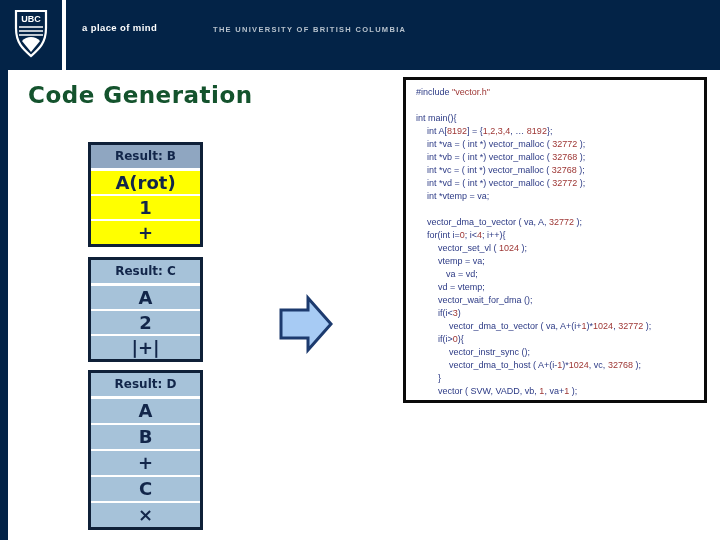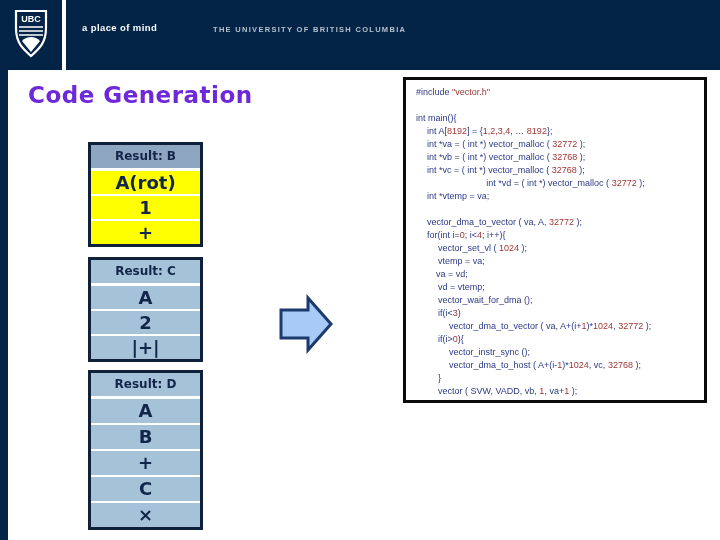--- a/index.html
+++ b/index.html
@@ -10,21 +10,21 @@
   .side-strip{position:absolute;left:0;top:0;width:8px;height:540px;background:#032347;}
   .hblock{position:absolute;top:0;height:70px;background:#032347;}
   .logo-block{left:0;width:62px;}
   .tagline-block{left:66px;width:144px;}
   .uni-block{left:189px;width:531px;margin-left:10px;}
   .crest{position:absolute;left:11px;top:9px;}
   .tagline{position:absolute;left:16px;top:22px;color:#ffffff;font-weight:bold;font-size:9.5px;letter-spacing:0.4px;}
   .uni-name{position:absolute;left:14px;top:25px;color:#b6c1cc;font-weight:bold;font-size:7.5px;letter-spacing:1.3px;}
   .slide-title{
     position:absolute;left:28px;top:82px;margin:0;font-size:23px;font-weight:bold;
-    color:#6d28d9;font-family:"DejaVu Sans",sans-serif;letter-spacing:0.5px;
+    color:#14532d;font-family:"DejaVu Sans",sans-serif;letter-spacing:0.5px;
   }
   .stack{position:absolute;left:88px;width:109px;border:3px solid #0f2038;background:#ffffff;}
   .stack-b{top:142px;}
   .stack-c{top:257px;}
   .stack-d{top:370px;}
   .stack-header{
     height:23px;line-height:23px;text-align:center;font-weight:bold;font-size:12px;
     color:#12264a;border-bottom:3px solid #ffffff;font-family:"DejaVu Sans",sans-serif;
   }
   .stack-b .stack-header{background:#8fa6c1;}
@@ -105,28 +105,28 @@
 
 <div class="code-box">
   <div id="code-lines">
       <div class="code-line" style="padding-left: 10px;"><span class="tok-k">#include </span><span class="tok-n">"vector.h"</span></div>
       <div class="code-line" style="padding-left: 10px;">&nbsp;</div>
       <div class="code-line" style="padding-left: 10px;"><span class="tok-k">int main(){</span></div>
       <div class="code-line" style="padding-left: 21px;"><span class="tok-k">int A[</span><span class="tok-n">8192</span><span class="tok-k">] = {</span><span class="tok-n">1,2,3,4</span><span class="tok-k">, … </span><span class="tok-n">8192</span><span class="tok-k">};</span></div>
       <div class="code-line" style="padding-left: 21px;"><span class="tok-k">int *va = ( int *) vector_malloc ( </span><span class="tok-n">32772</span><span class="tok-k"> );</span></div>
       <div class="code-line" style="padding-left: 21px;"><span class="tok-k">int *vb = ( int *) vector_malloc ( </span><span class="tok-n">32768</span><span class="tok-k"> );</span></div>
       <div class="code-line" style="padding-left: 21px;"><span class="tok-k">int *vc = ( int *) vector_malloc ( </span><span class="tok-n">32768</span><span class="tok-k"> );</span></div>
-      <div class="code-line" style="padding-left: 21px; text-align: center;"><span class="tok-k">int *vd = ( int *) vector_malloc ( </span><span class="tok-n">32772</span><span class="tok-k"> );</span></div>
+      <div class="code-line" style="padding-left: 21px;"><span class="tok-k">int *vd = ( int *) vector_malloc ( </span><span class="tok-n">32772</span><span class="tok-k"> );</span></div>
       <div class="code-line" style="padding-left: 21px;"><span class="tok-k">int *vtemp = va;</span></div>
       <div class="code-line" style="padding-left: 10px;">&nbsp;</div>
       <div class="code-line" style="padding-left: 21px;"><span class="tok-k">vector_dma_to_vector ( va, A, </span><span class="tok-n">32772</span><span class="tok-k"> );</span></div>
       <div class="code-line" style="padding-left: 21px;"><span class="tok-k">for(int i=</span><span class="tok-n">0</span><span class="tok-k">; i&lt;</span><span class="tok-n">4</span><span class="tok-k">; i++){</span></div>
       <div class="code-line" style="padding-left: 32px;"><span class="tok-k">vector_set_vl ( </span><span class="tok-n">1024</span><span class="tok-k"> );</span></div>
       <div class="code-line" style="padding-left: 32px;"><span class="tok-k">vtemp = va;</span></div>
-      <div class="code-line" style="padding-left: 30px;"><span class="tok-k">va = vd;</span></div>
+      <div class="code-line" style="padding-left: 40px;"><span class="tok-k">va = vd;</span></div>
       <div class="code-line" style="padding-left: 32px;"><span class="tok-k">vd = vtemp;</span></div>
       <div class="code-line" style="padding-left: 32px;"><span class="tok-k">vector_wait_for_dma ();</span></div>
       <div class="code-line" style="padding-left: 32px;"><span class="tok-k">if(i&lt;</span><span class="tok-n">3</span><span class="tok-k">)</span></div>
       <div class="code-line" style="padding-left: 43px;"><span class="tok-k">vector_dma_to_vector ( va, A+(i+</span><span class="tok-n">1</span><span class="tok-k">)*</span><span class="tok-n">1024</span><span class="tok-k">, </span><span class="tok-n">32772</span><span class="tok-k"> );</span></div>
       <div class="code-line" style="padding-left: 32px;"><span class="tok-k">if(i&gt;</span><span class="tok-n">0</span><span class="tok-k">){</span></div>
       <div class="code-line" style="padding-left: 43px;"><span class="tok-k">vector_instr_sync ();</span></div>
       <div class="code-line" style="padding-left: 43px;"><span class="tok-k">vector_dma_to_host ( A+(i-</span><span class="tok-n">1</span><span class="tok-k">)*</span><span class="tok-n">1024</span><span class="tok-k">, vc, </span><span class="tok-n">32768</span><span class="tok-k"> );</span></div>
       <div class="code-line" style="padding-left: 32px;"><span class="tok-k">}</span></div>
       <div class="code-line" style="padding-left: 32px;"><span class="tok-k">vector ( SVW, VADD, vb, </span><span class="tok-n">1</span><span class="tok-k">, va+</span><span class="tok-n">1</span><span class="tok-k"> );</span></div>
     </div>

